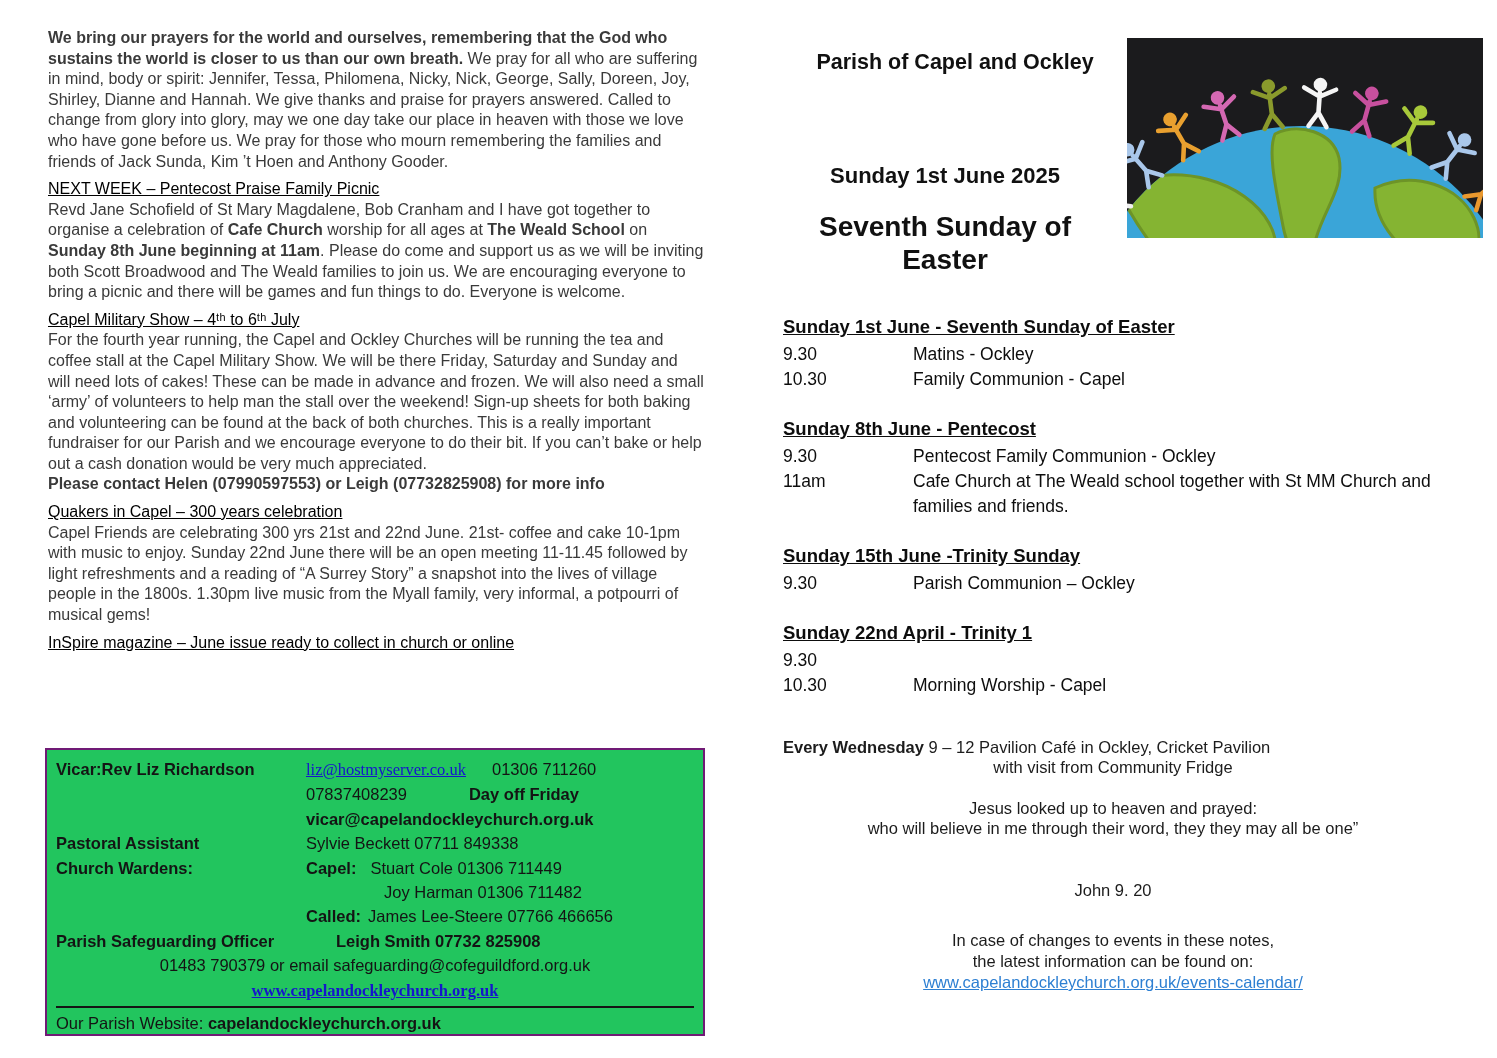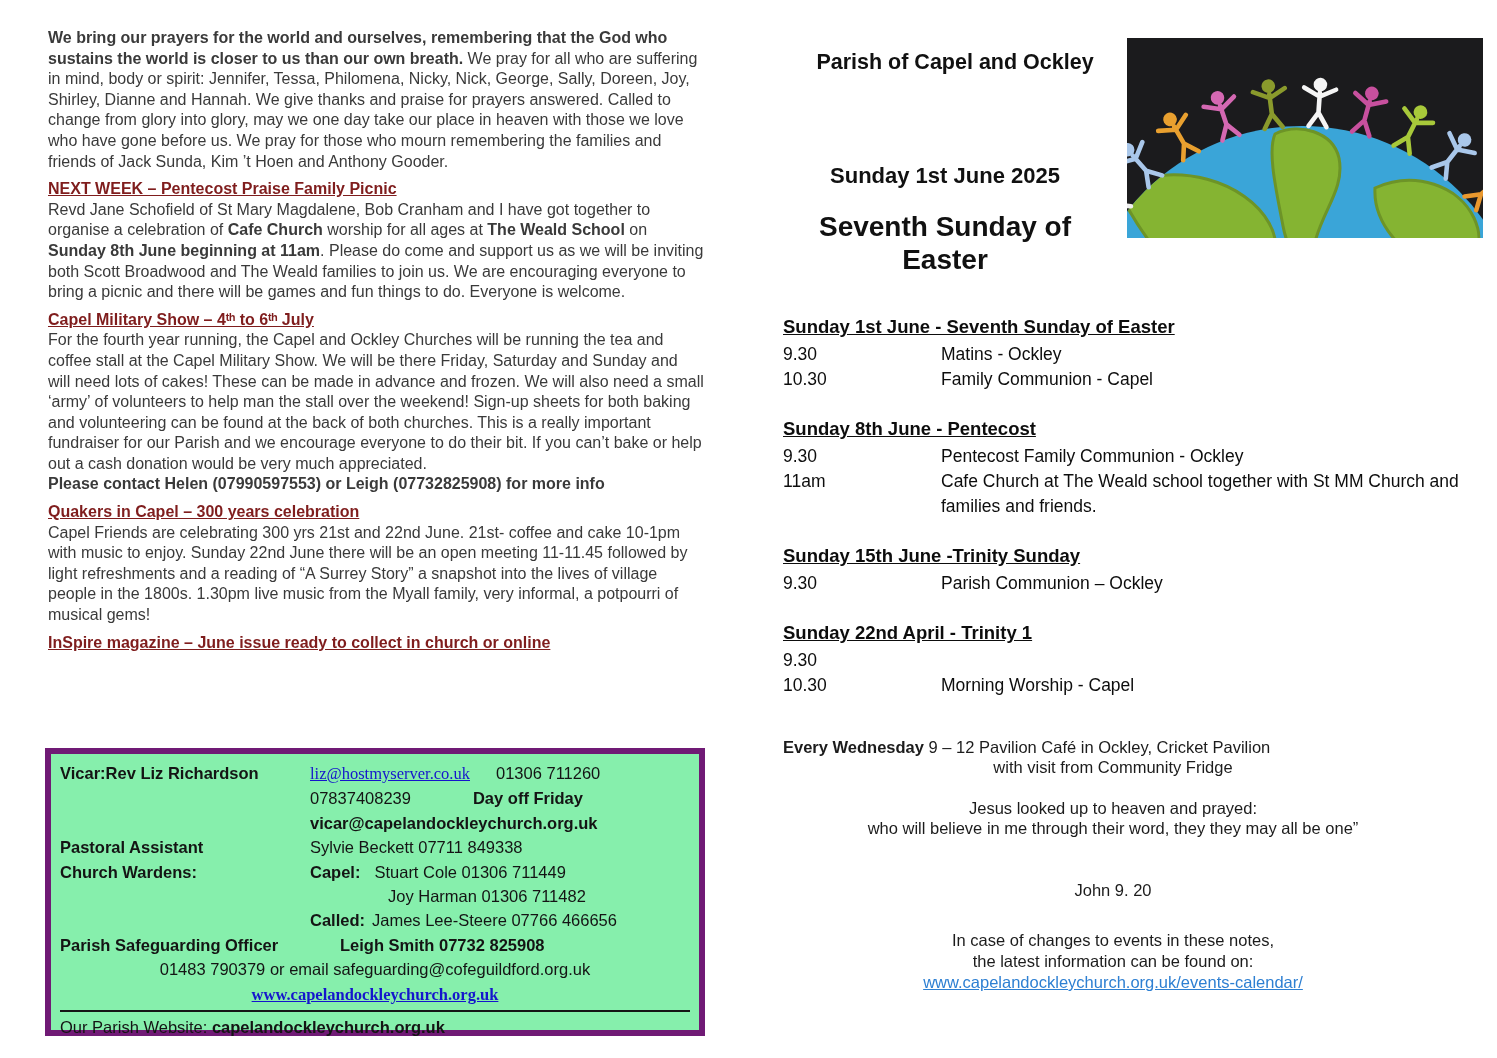--- a/index.html
+++ b/index.html
@@ -8,30 +8,30 @@
     font-family:"Liberation Sans","DejaVu Sans",sans-serif;
     color:#303030; position:relative; overflow:hidden;
   }
   
   .left-col {
     position:absolute; left:48px; top:28px; width:656px;
     font-size:16px; line-height:20.6px; color:#3a3a3a;
   }
   .intro { margin:0 0 7px 0; }
   .sec-heading {
-    font-weight:bold; text-decoration:underline;
-    margin:7px 0 0 0; color:#7f1d1d;
+    font-weight:normal; text-decoration:underline;
+    margin:7px 0 0 0; color:#000000;
   }
   .sec-body { margin:0; }
   .sec-note { margin:0; font-weight:bold; }
   
   .contact-box {
     position:absolute; left:45px; top:748px; width:660px; height:288px;
-    border:6px solid #701a75; box-sizing:border-box;
-    background:#86efac; padding:7px 9px 4px 9px;
+    border:2px solid #701a75; box-sizing:border-box;
+    background:#22c55e; padding:7px 9px 4px 9px;
     font-size:16.5px; line-height:24.4px; color:#141414;
   }
   .crow { display:flex; }
   .crow .lbl { flex:0 0 250px; font-weight:bold; }
   .crow .val { flex:1; }
   .cfull { }
   .ccenter { text-align:center; }
   .cdivider { border-top:2px solid #151515; margin-top:3px; padding-top:3px; }
   
   .sb { font-weight:bold; }
@@ -53,21 +53,21 @@
     position:absolute; left:795px; top:210px; width:300px;
     text-align:center; font-size:28px; line-height:33px;
     font-weight:bold; color:#111111;
   }
   .services {
     position:absolute; left:783px; top:314px; width:690px;
     font-size:17.5px; line-height:25px; color:#0d0d0d;
   }
   .svc-group { margin-bottom:24px; }
   .svc-heading { font-weight:bold; text-decoration:underline; font-size:18.5px; margin:0 0 3px 0; }
-  .svc-row { display:flex;gap:28px; }
+  .svc-row { display:flex; }
   .svc-time { flex:0 0 130px; }
   .svc-desc { flex:0 1 558px; }
   .wednesday {
     position:absolute; left:783px; top:737px; width:660px;
     font-size:16.5px; line-height:20px; color:#1c1c1c;
   }
   .wed-line2 { text-align:center; }
   .prayer {
     position:absolute; left:783px; top:799px; width:660px;
     text-align:center; font-size:16.5px; line-height:19.8px; color:#1c1c1c;

